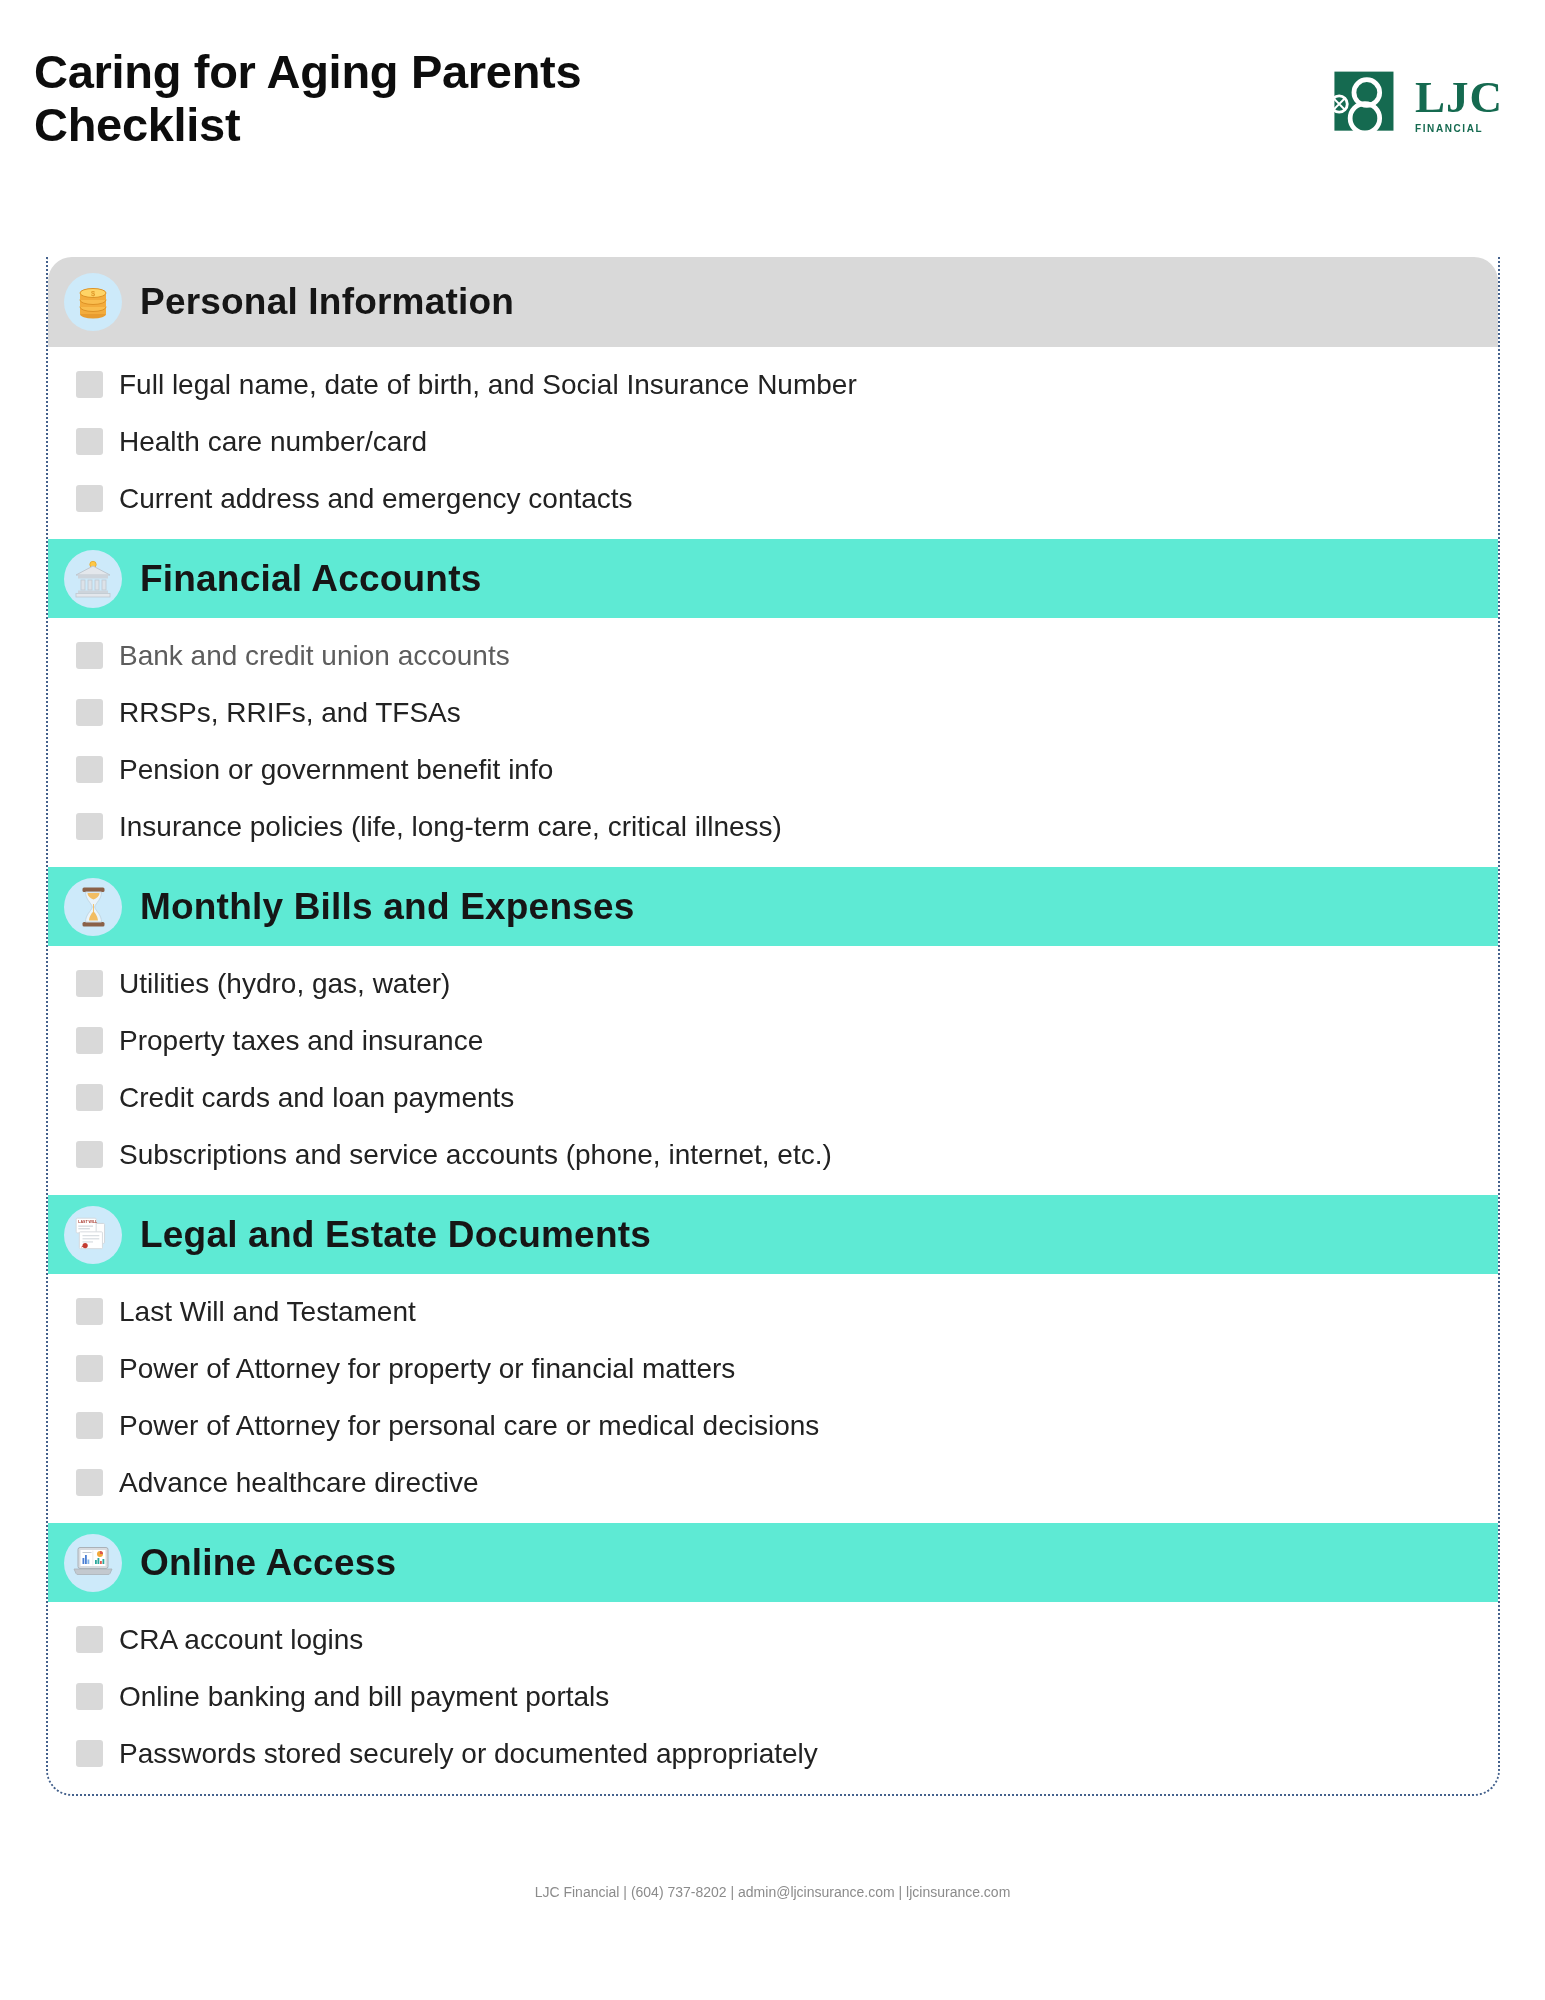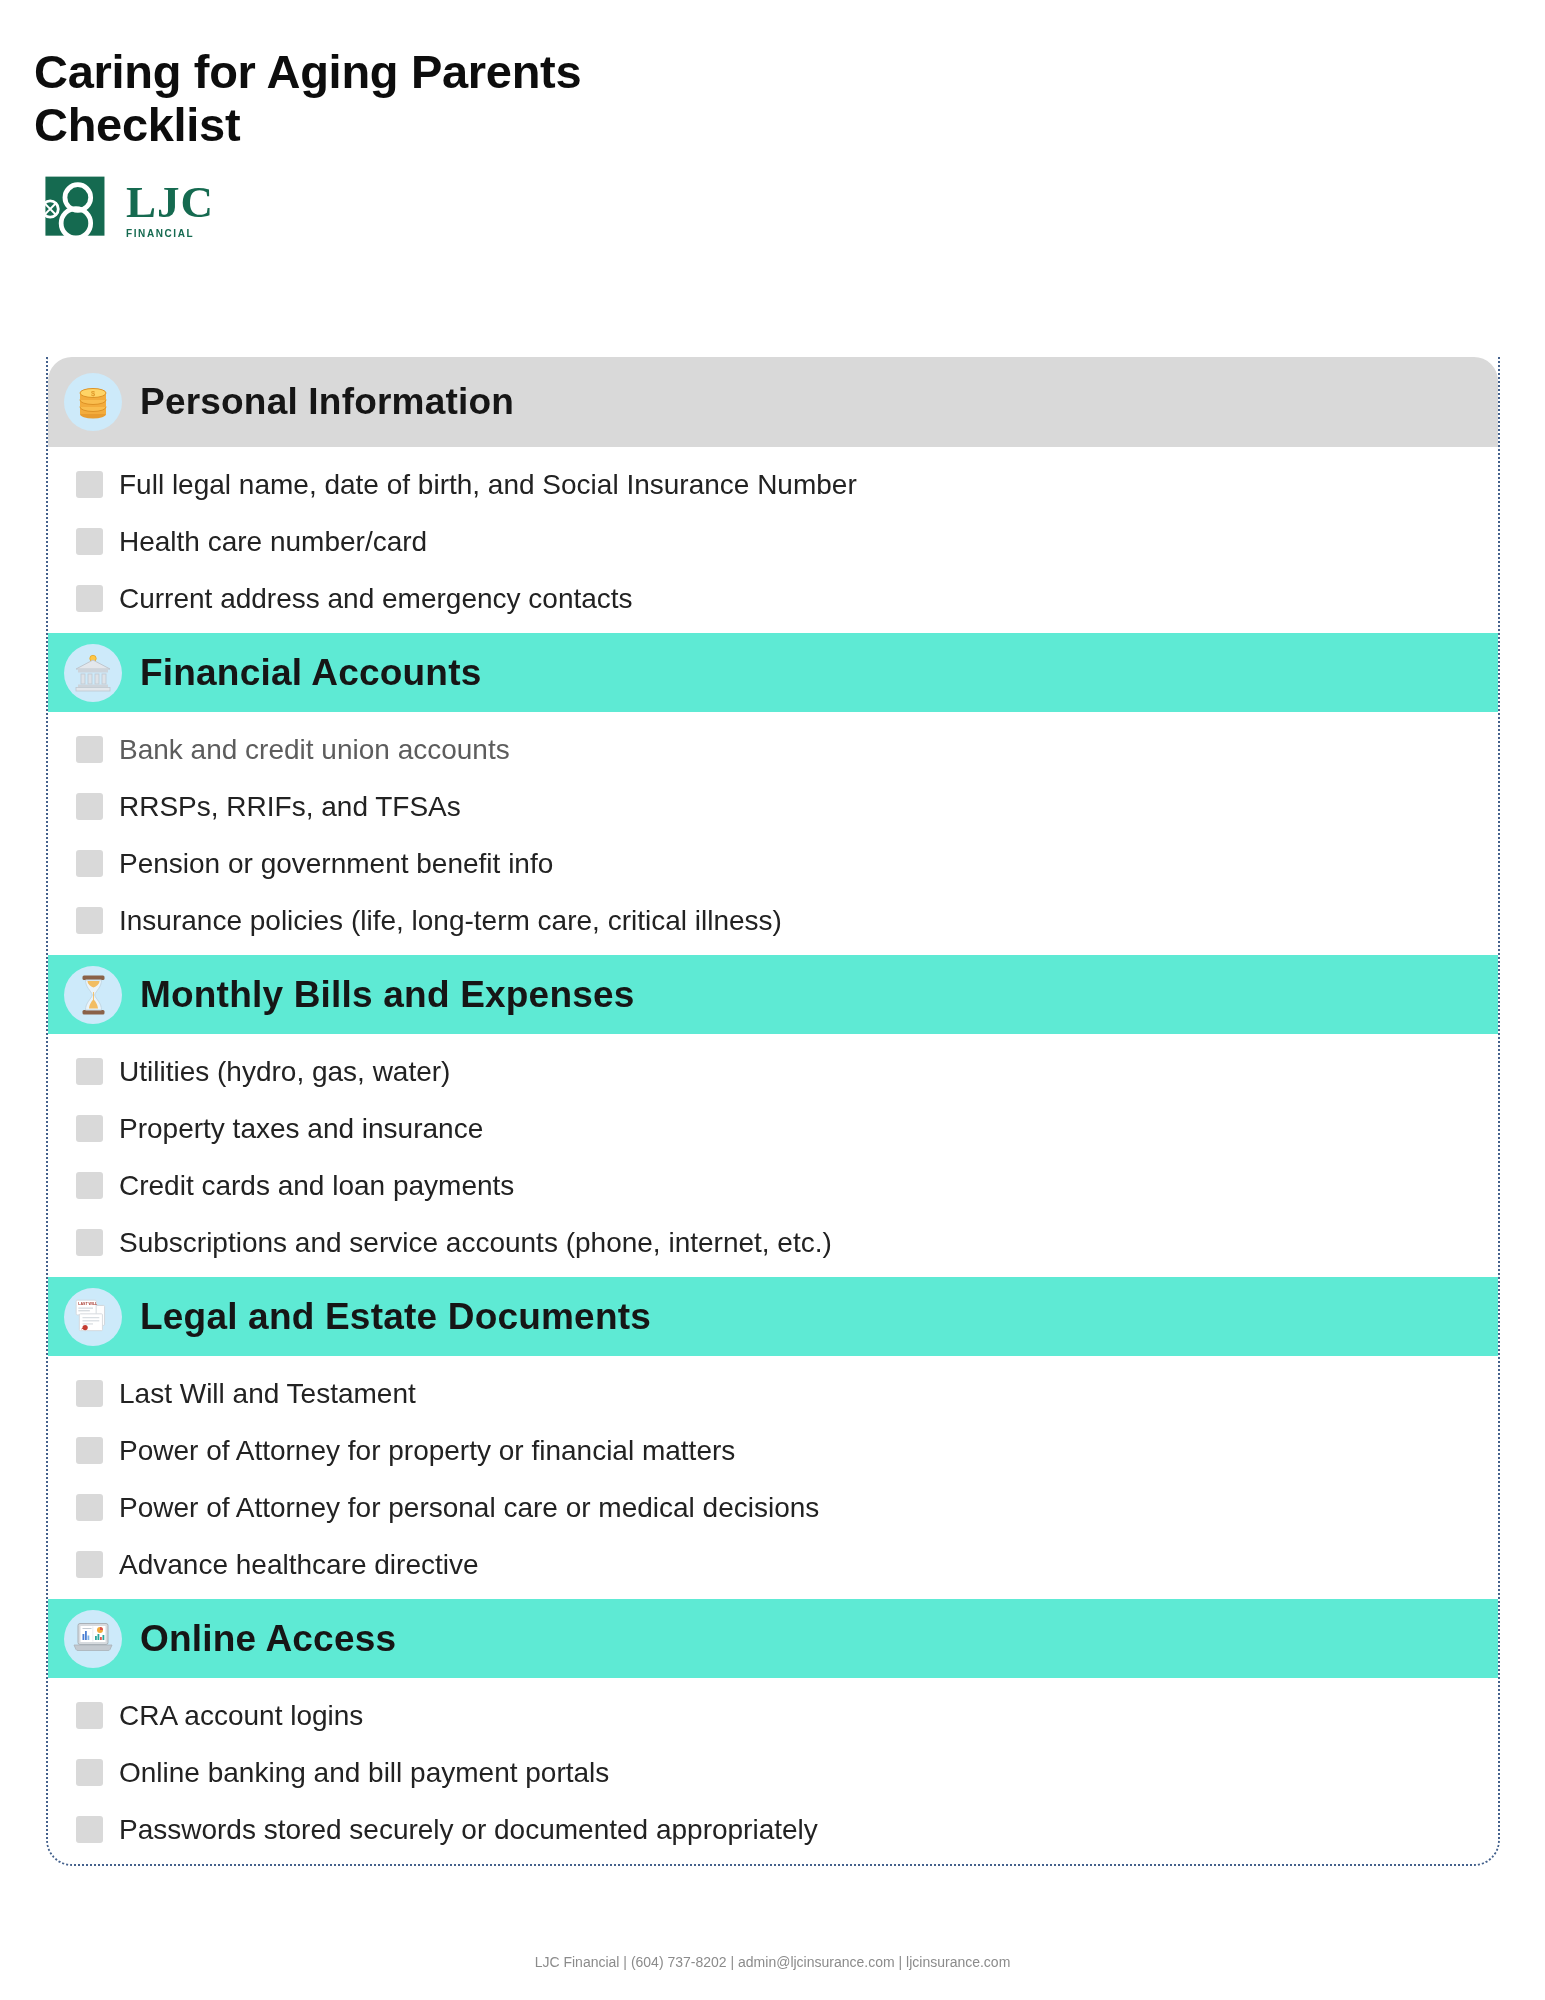--- a/index.html
+++ b/index.html
@@ -4,21 +4,20 @@
 <style>
   * { box-sizing: border-box; }
   html, body { margin: 0; padding: 0; background: #ffffff; }
   .page {
     width: 1545px; height: 2000px; background: #ffffff; position: relative;
     font-family: "Liberation Sans", sans-serif; overflow: hidden;
   }
   .top {
     display: flex; justify-content: space-between; align-items: flex-start;
     padding: 46px 42px 0 34px;
-    flex-direction: column;
   }
   .title {
     font-size: 47px; line-height: 1.12; font-weight: bold; color: #0d0d0d;
     margin: 0; max-width: 700px; letter-spacing: -0.3px;
   }
   .logo { display: flex; align-items: center; gap: 12px; margin-top: 16px; }
   .logo-emblem svg { display: block; }
   .logo-name {
     font-family: "Liberation Serif", serif; font-size: 45px; line-height: 1;
     color: #156a50; font-weight: 600; letter-spacing: 1px;
@@ -38,21 +37,21 @@
   .section-bar {
     height: 79px; background: #5eead4; display: flex; align-items: center;
     gap: 18px; padding-left: 16px;
   }
   .section-bar.first { height: 90px; background: #d9d9d9; border-radius: 24px 24px 0 0; }
   .icon-circle {
     width: 58px; height: 58px; border-radius: 50%; background: #cdeafa;
     display: flex; align-items: center; justify-content: center; flex: none;
   }
   .section-title { font-size: 37px; font-weight: bold; color: #161616; letter-spacing: 0.2px; }
-  .items { padding: 9px 20px 6px 28px; background: #ffffff; }
+  .items { padding: 9px 20px 12px 28px; background: #ffffff; }
   .item { display: flex; align-items: center; height: 57px; }
   .checkbox {
     width: 27px; height: 27px; background: #d9d9d9; border-radius: 3px;
     margin-right: 16px; flex: none; cursor: pointer;
   }
   .item-label { font-size: 28px; color: #222222; }
   .item-label.muted { color: #5d5d5d; }
   .footer { margin-top: 88px; text-align: center; color: #8b8b8b; font-size: 14px; }
 </style>
 </head>

